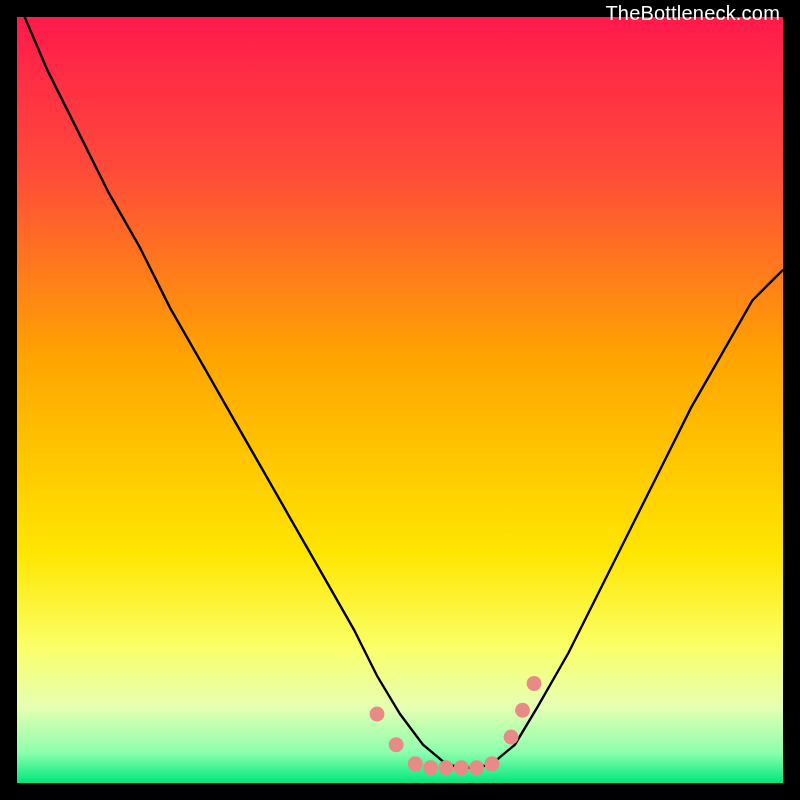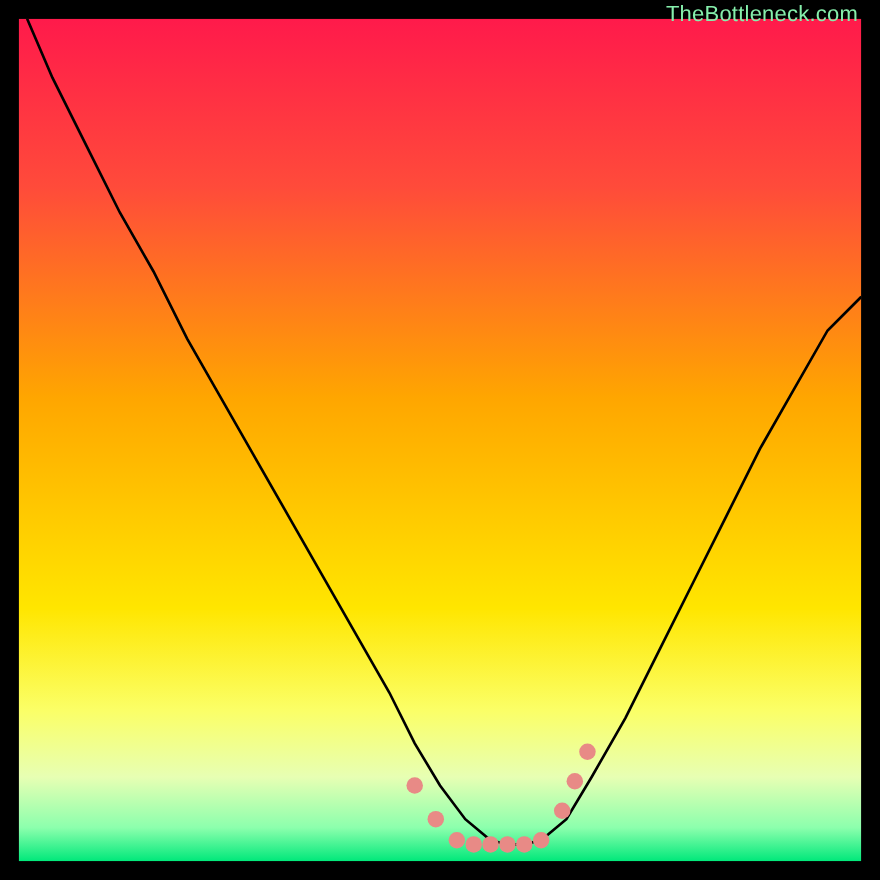--- a/index.html
+++ b/index.html
@@ -23,21 +23,21 @@
     position: absolute;
     left: 0;
     top: 0;
     width: 766px;
     height: 766px;
   }
   .watermark {
     position: absolute;
     top: 2px;
     right: 20px;
-    color: #86efac;
+    color: #ffffff;
     font-size: 20px;
     font-weight: 500;
     letter-spacing: 0.2px;
   }
 </style>
 </head>
 <body>
 
 <div class="frame">
   <svg class="plot-area" viewBox="0 0 766 766" preserveAspectRatio="none">

